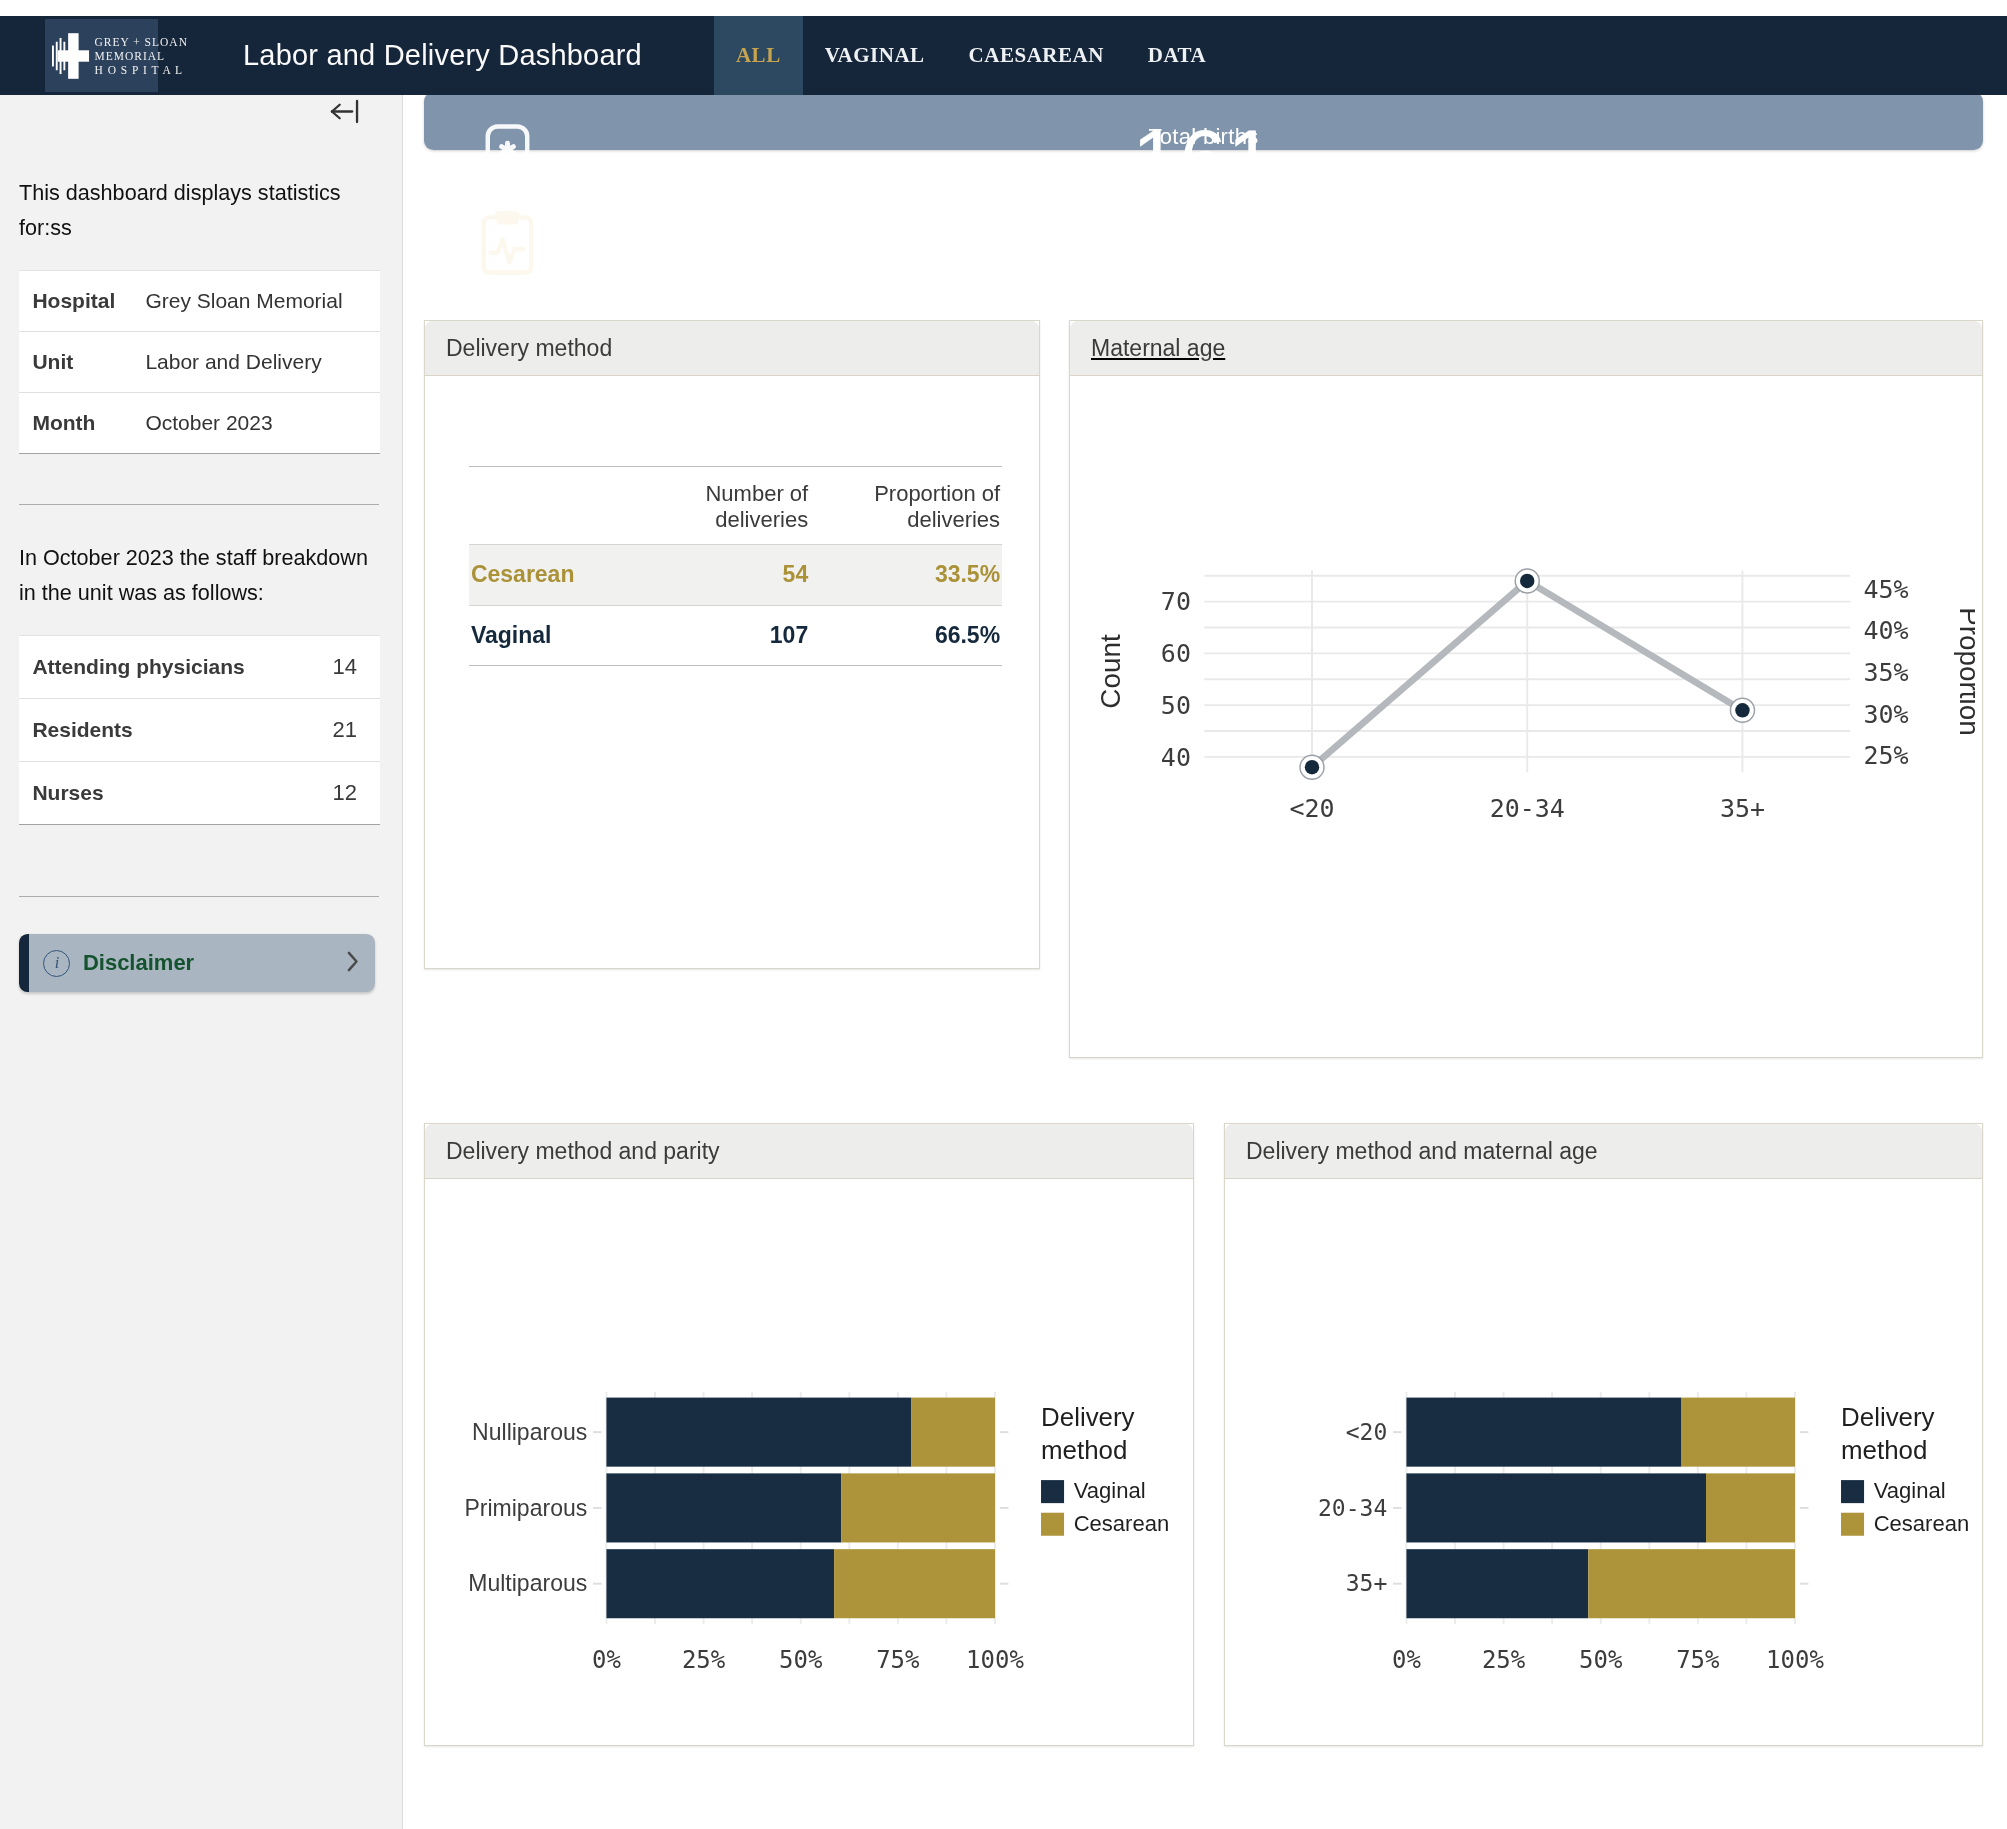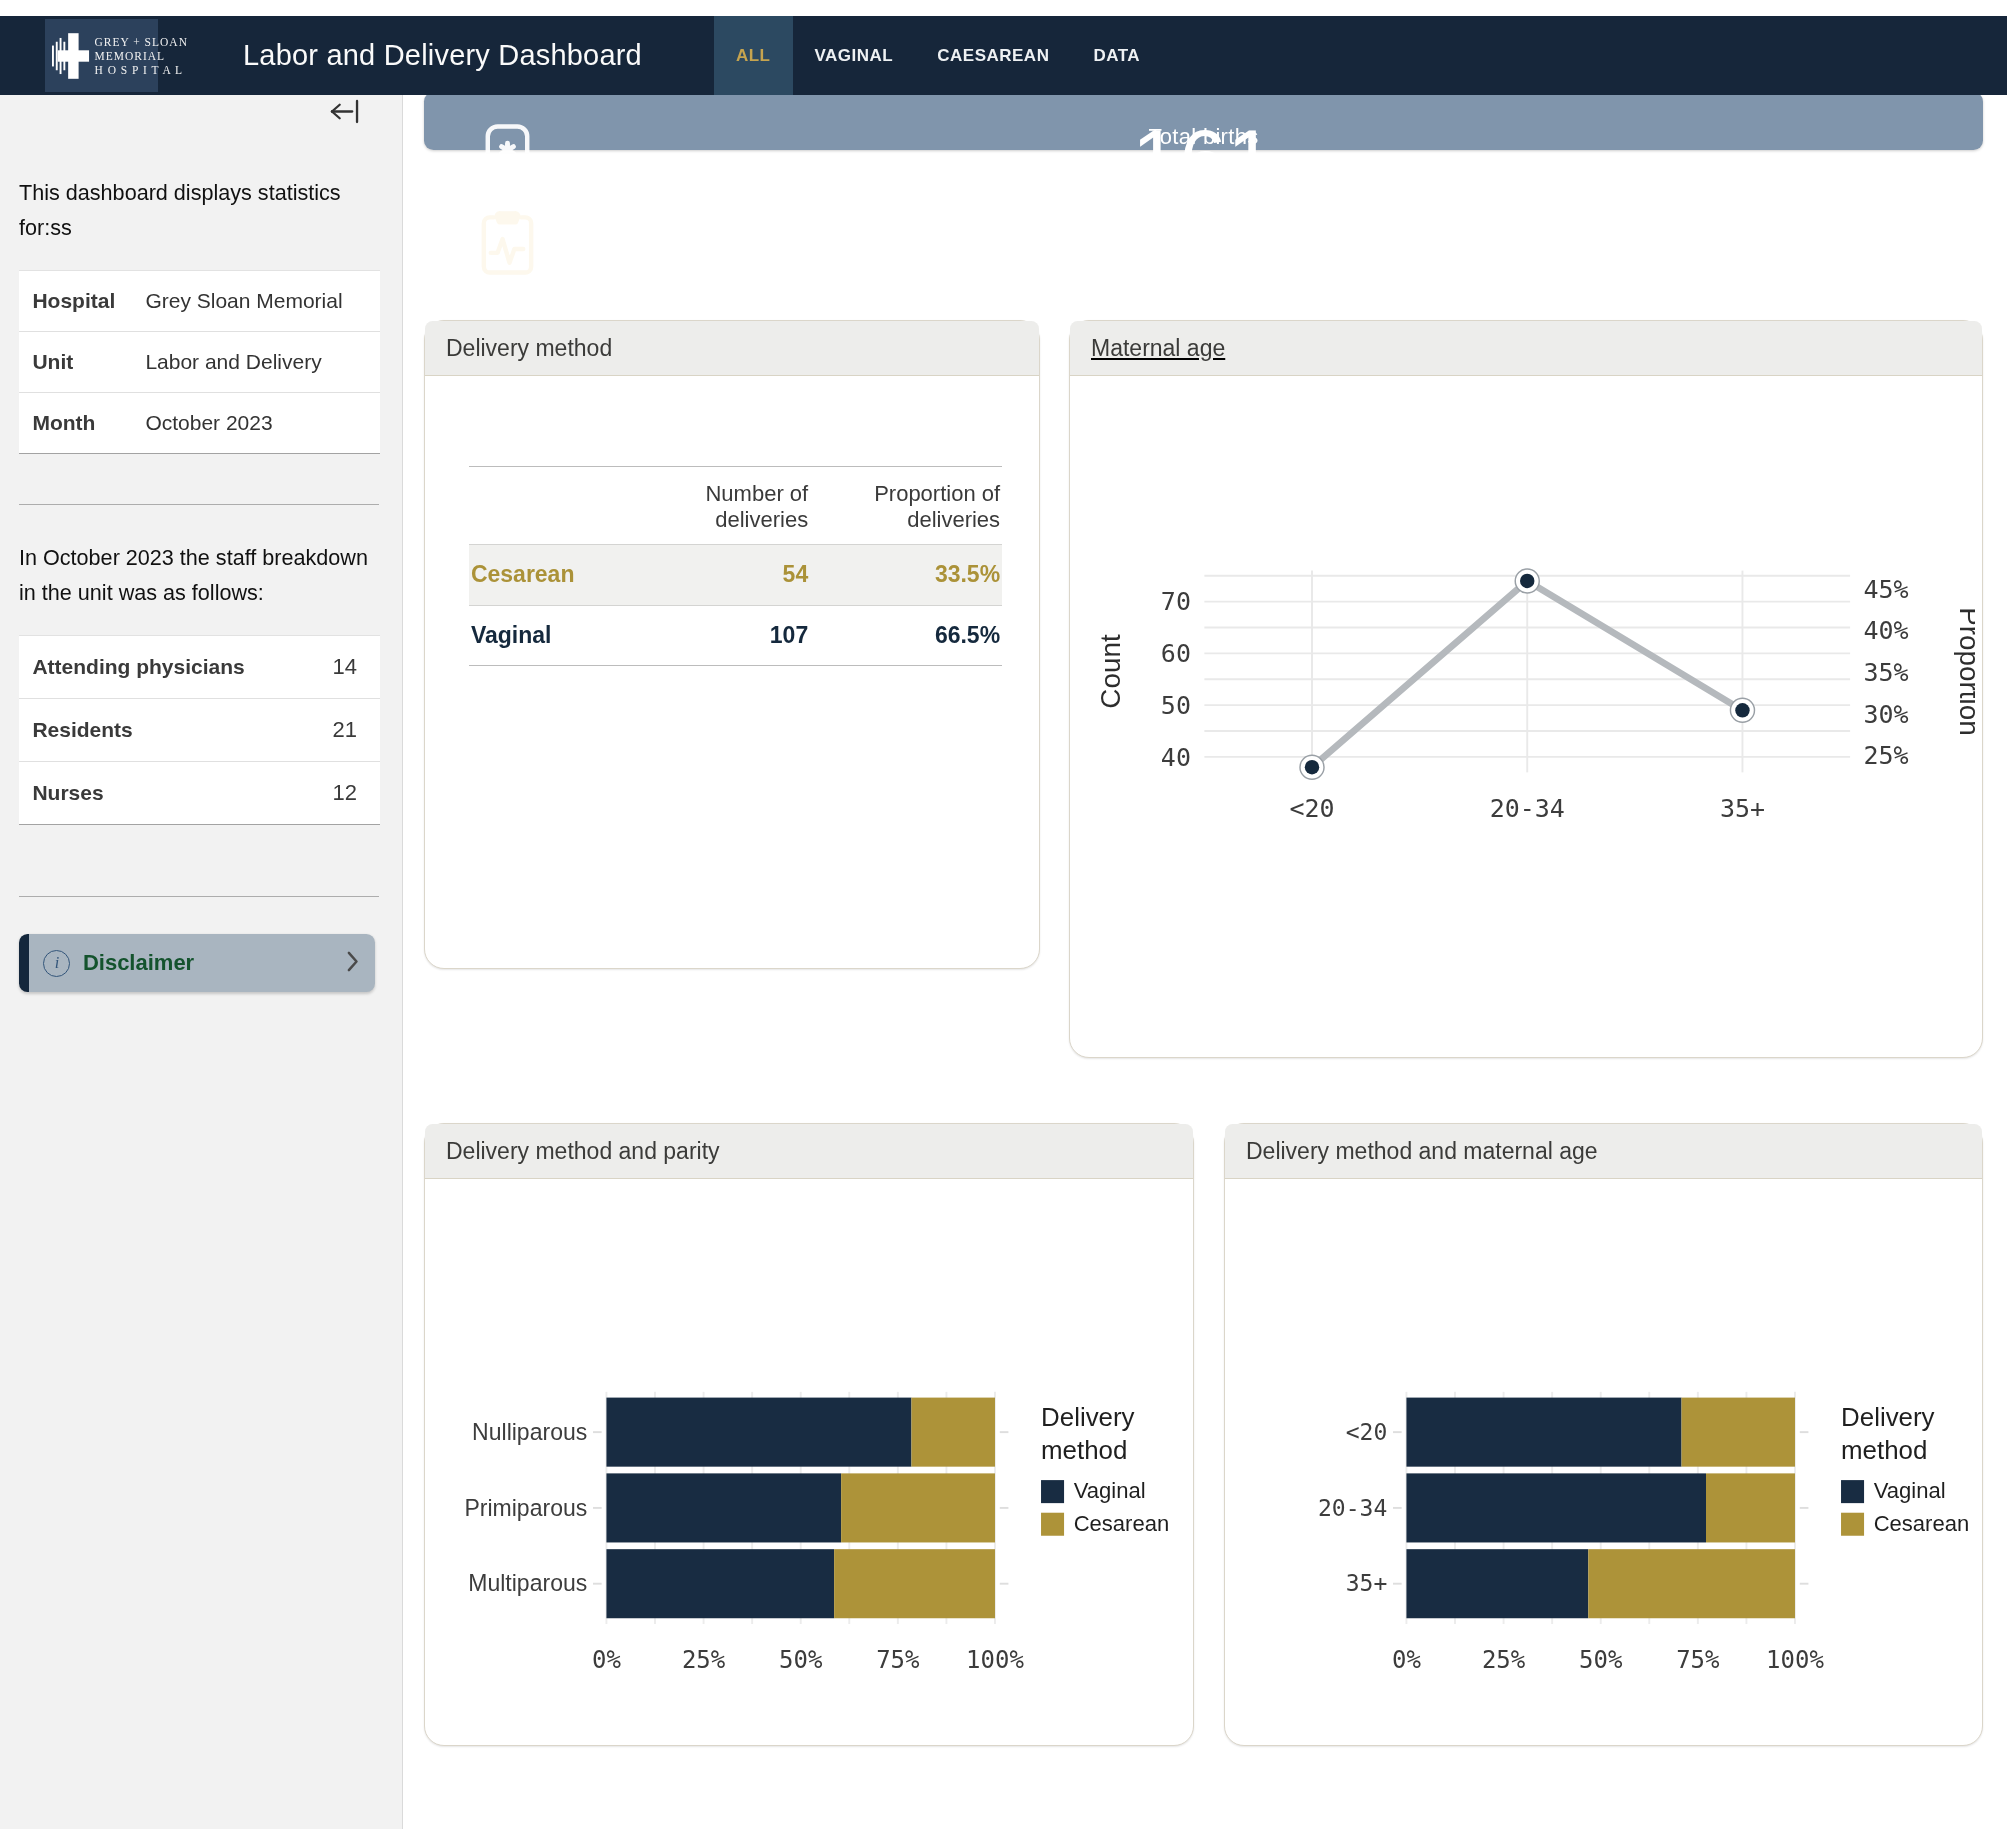--- a/index.html
+++ b/index.html
@@ -5,21 +5,21 @@
   * { margin:0; padding:0; box-sizing:border-box; }
   html,body { width:2008px; height:1829px; background:#ffffff; font-family:"Liberation Sans", sans-serif; overflow:hidden; position:relative; }
 
   
   .navbar { position:absolute; top:16px; left:0; width:2008px; height:79px; background:#16263a; display:flex; align-items:stretch; z-index:5; }
   .logo { margin:2.9px 0 2.9px 45px; width:113px; background:#2c415c; display:flex; align-items:center; padding:5.8px 6.7px; gap:4.8px; }
   .logo-cross svg { display:block; }
   .logo-text { color:#f2f2f2; font-family:"Liberation Serif", serif; font-size:11.5px; letter-spacing:1px; line-height:14px; white-space:nowrap; }
   .app-title { color:#fafafa; font-size:29px; font-weight:500; margin-left:85px; align-self:center; letter-spacing:0.2px; }
   .nav-tabs { display:flex; margin-left:72px; align-items:stretch; }
-  .nav-tab { display:flex; align-items:center; padding:7px 22px; color:#eef1f3; font-family:Liberation Sans, sans-serif; font-weight:bold; font-size:17px; letter-spacing:0.5px; cursor:pointer; }
+  .nav-tab { display:flex; align-items:center; padding:7px 22px; color:#eef1f3; font-family:Liberation Serif, serif; font-weight:bold; font-size:21px; letter-spacing:0.5px; cursor:pointer; }
   .nav-tab.active { background:#2c4961; color:#c6a44f; }
 
   
   .sidebar { position:absolute; top:79px; left:0; width:403px; height:1750px; background:#f2f2f2; border-right:1px solid #dadada; }
   .collapse-btn { position:absolute; top:19px; right:42px; cursor:pointer; }
   .sidebar p { margin:0 25px 0 19px; font-size:21.6px; line-height:35px; color:#111; }
   .p-intro { padding-top:96px; }
   .p-staff { margin-top:35px !important; }
   .side-table { width:361px; margin:25px 23px 0 19px; background:#ffffff; border-collapse:collapse; border-top:1px solid #e2e2e2; border-bottom:1.9px solid #a3a3a3; }
   .side-table td { padding:18px 0 18px 13.4px; font-size:21px; color:#333; }
@@ -39,21 +39,21 @@
 
   .vb-row { display:flex; gap:28px;flex-direction:column; }
   .vb { flex:1; height:244px; border-radius:9.6px; color:#fff; position:relative; box-shadow:0 1px 2.9px rgba(0,0,0,0.2); }
   .vb-title { text-align:center; padding-top:32px; font-size:22px; font-weight:500; letter-spacing:0.3px; }
   .vb-body { position:absolute; top:67px; bottom:0; left:0; right:0; display:flex; align-items:center; justify-content:center; }
   .vb-icon { position:absolute; left:48px; top:50%; transform:translateY(-50%); opacity:0.94; }
   .vb-value { font-size:84px; font-weight:400; letter-spacing:1px; }
 
   .cards-row { display:flex; gap:29px; margin-top:142px; }
   .cards-row2 { display:flex; gap:30px; margin-top:65px; }
-  .card { background:#fff; border:1px solid #dbd6ca; border-radius:20px; box-shadow:0 1px 1.9px rgba(0,0,0,0.10); position:relative; }
+  .card { background:#fff; border:1px solid #dbd6ca; border-radius:0; box-shadow:0 1px 1.9px rgba(0,0,0,0.10); position:relative; }
   .card-header { height:55px; background:#ededeb; border-bottom:1px solid #d9d4c5; border-radius:7.7px 7.7px 0 0; display:flex; align-items:center; padding-left:21px; font-size:23px; color:#3b3b39; }
   .card-dm { width:616px; height:649px; }
   .card-ma { flex:1; height:738px;text-decoration:underline; }
   .card-parity { width:770px; height:623px; }
   .card-agem { flex:1; height:623px; }
 
   
   .gt-wrap { padding:90px 37px 0 44px; }
   .gt { width:100%; border-collapse:collapse; }
   .gt thead tr { border-top:1.9px solid #bcbcbc; }

